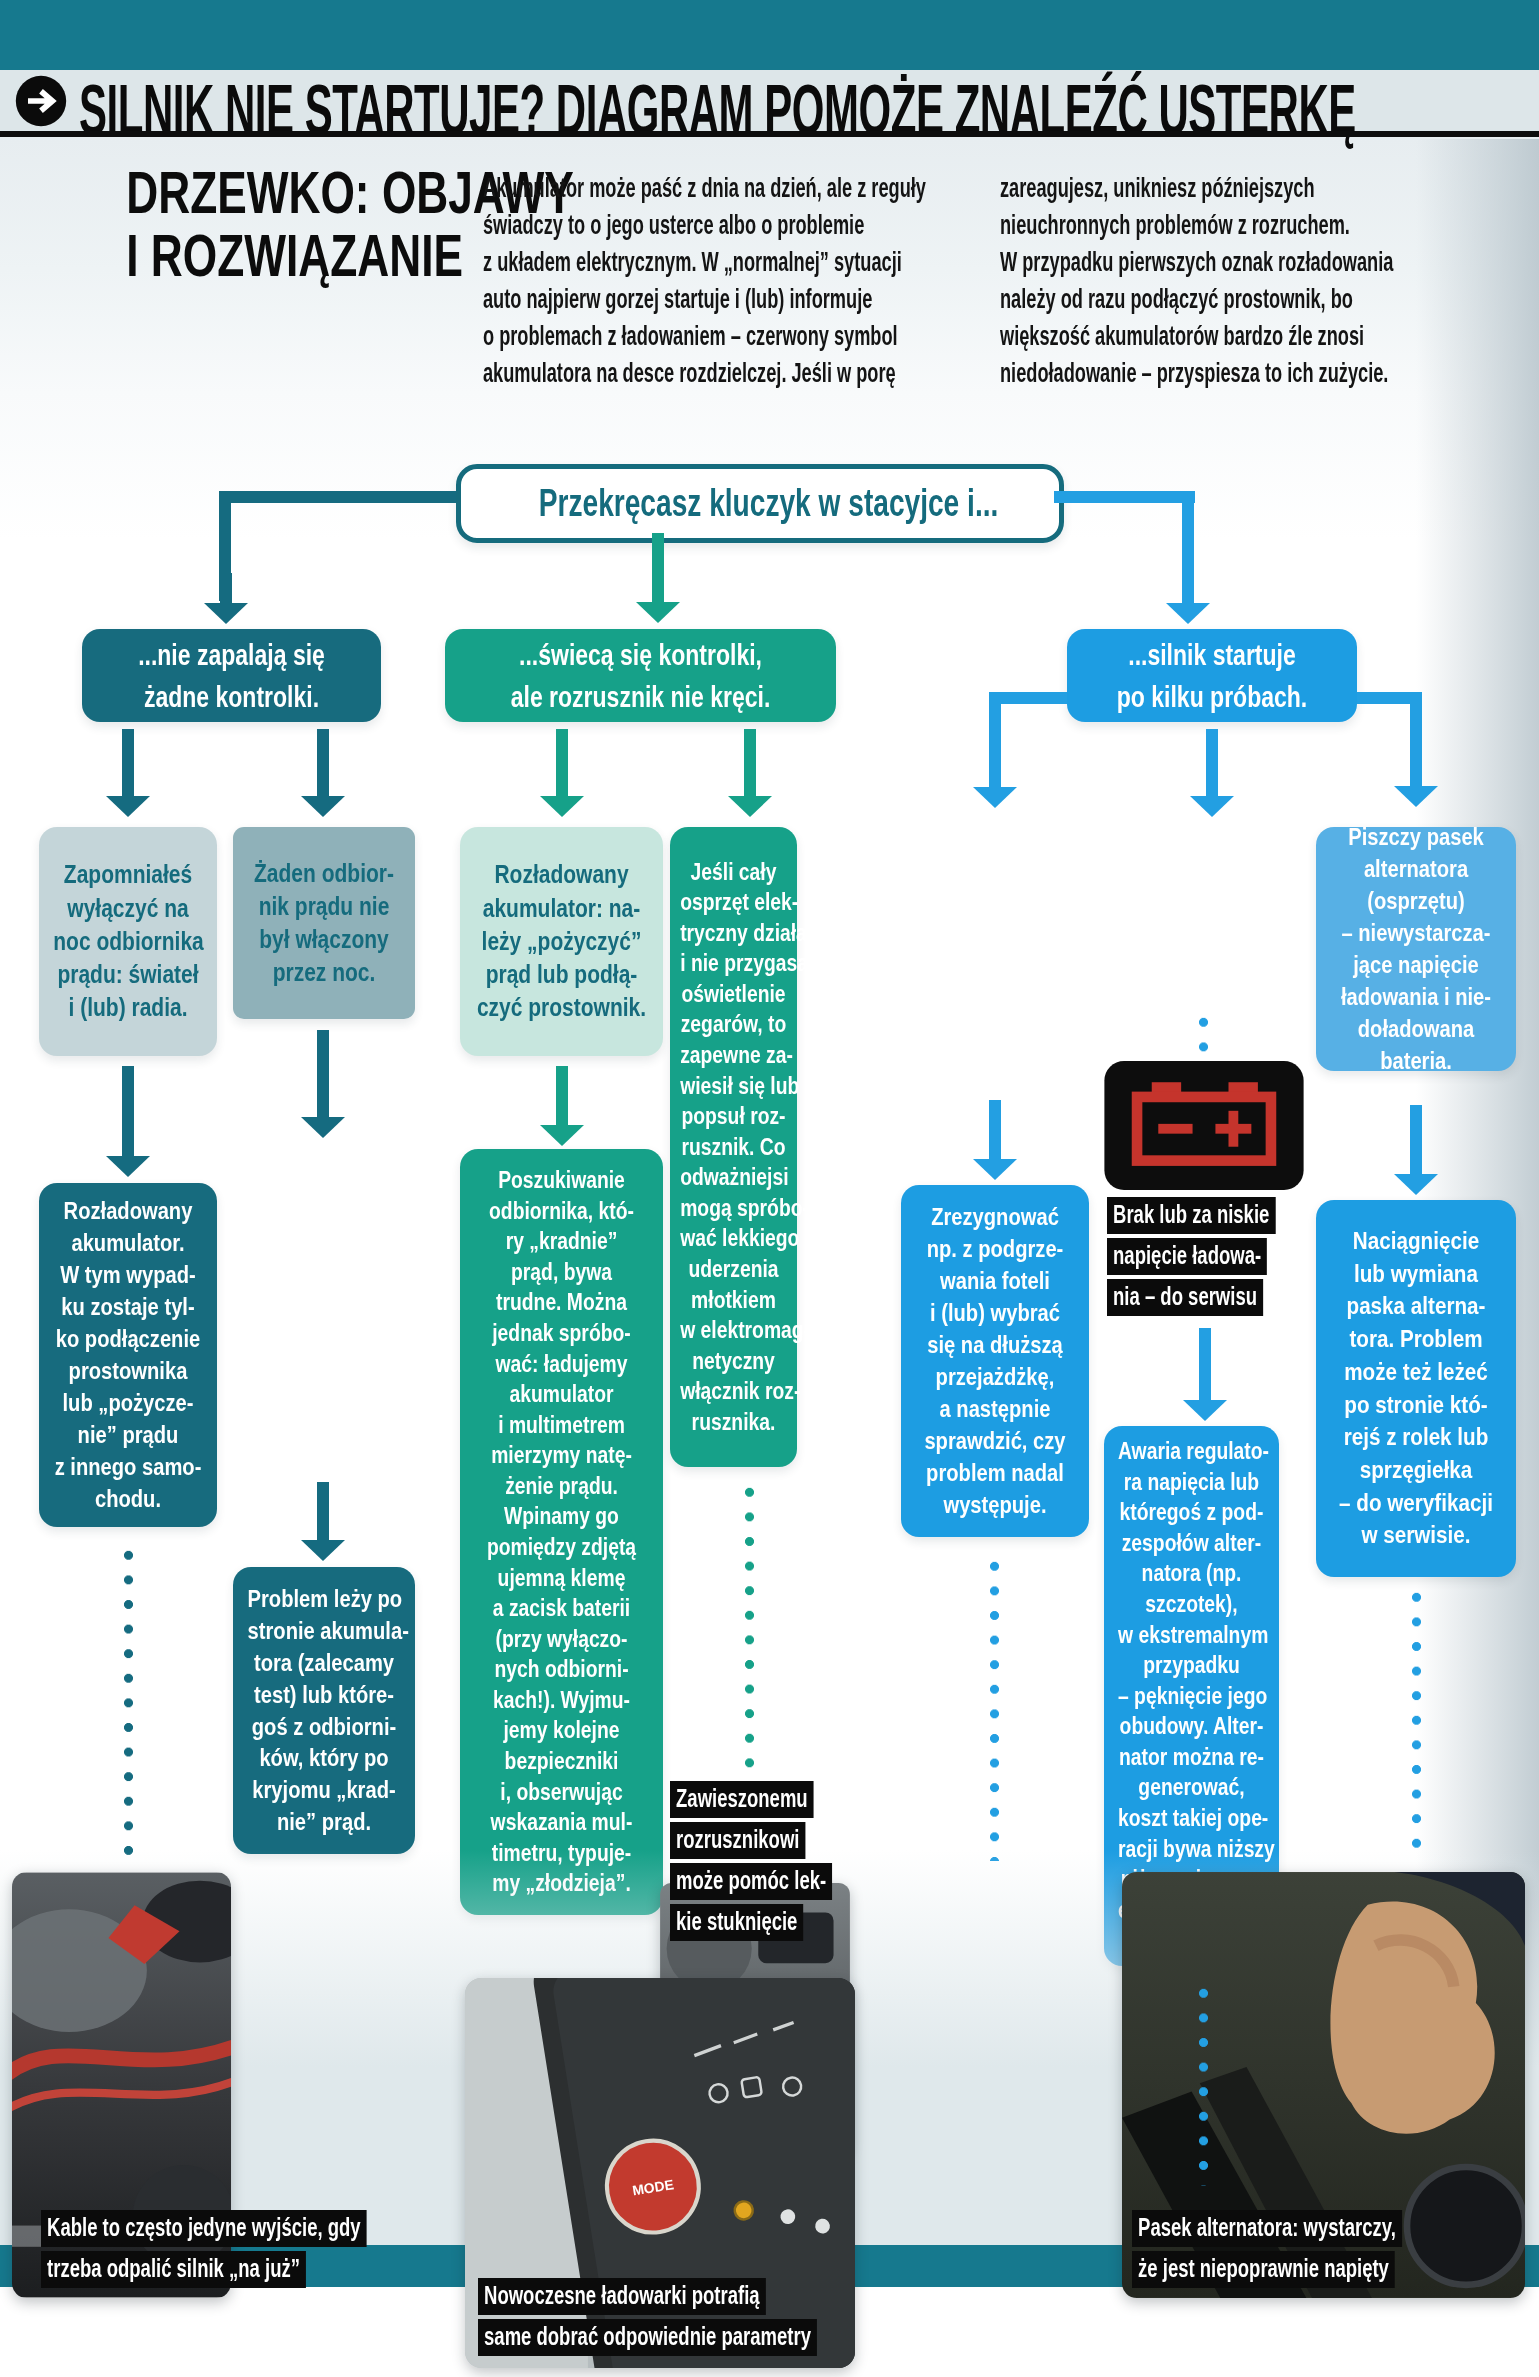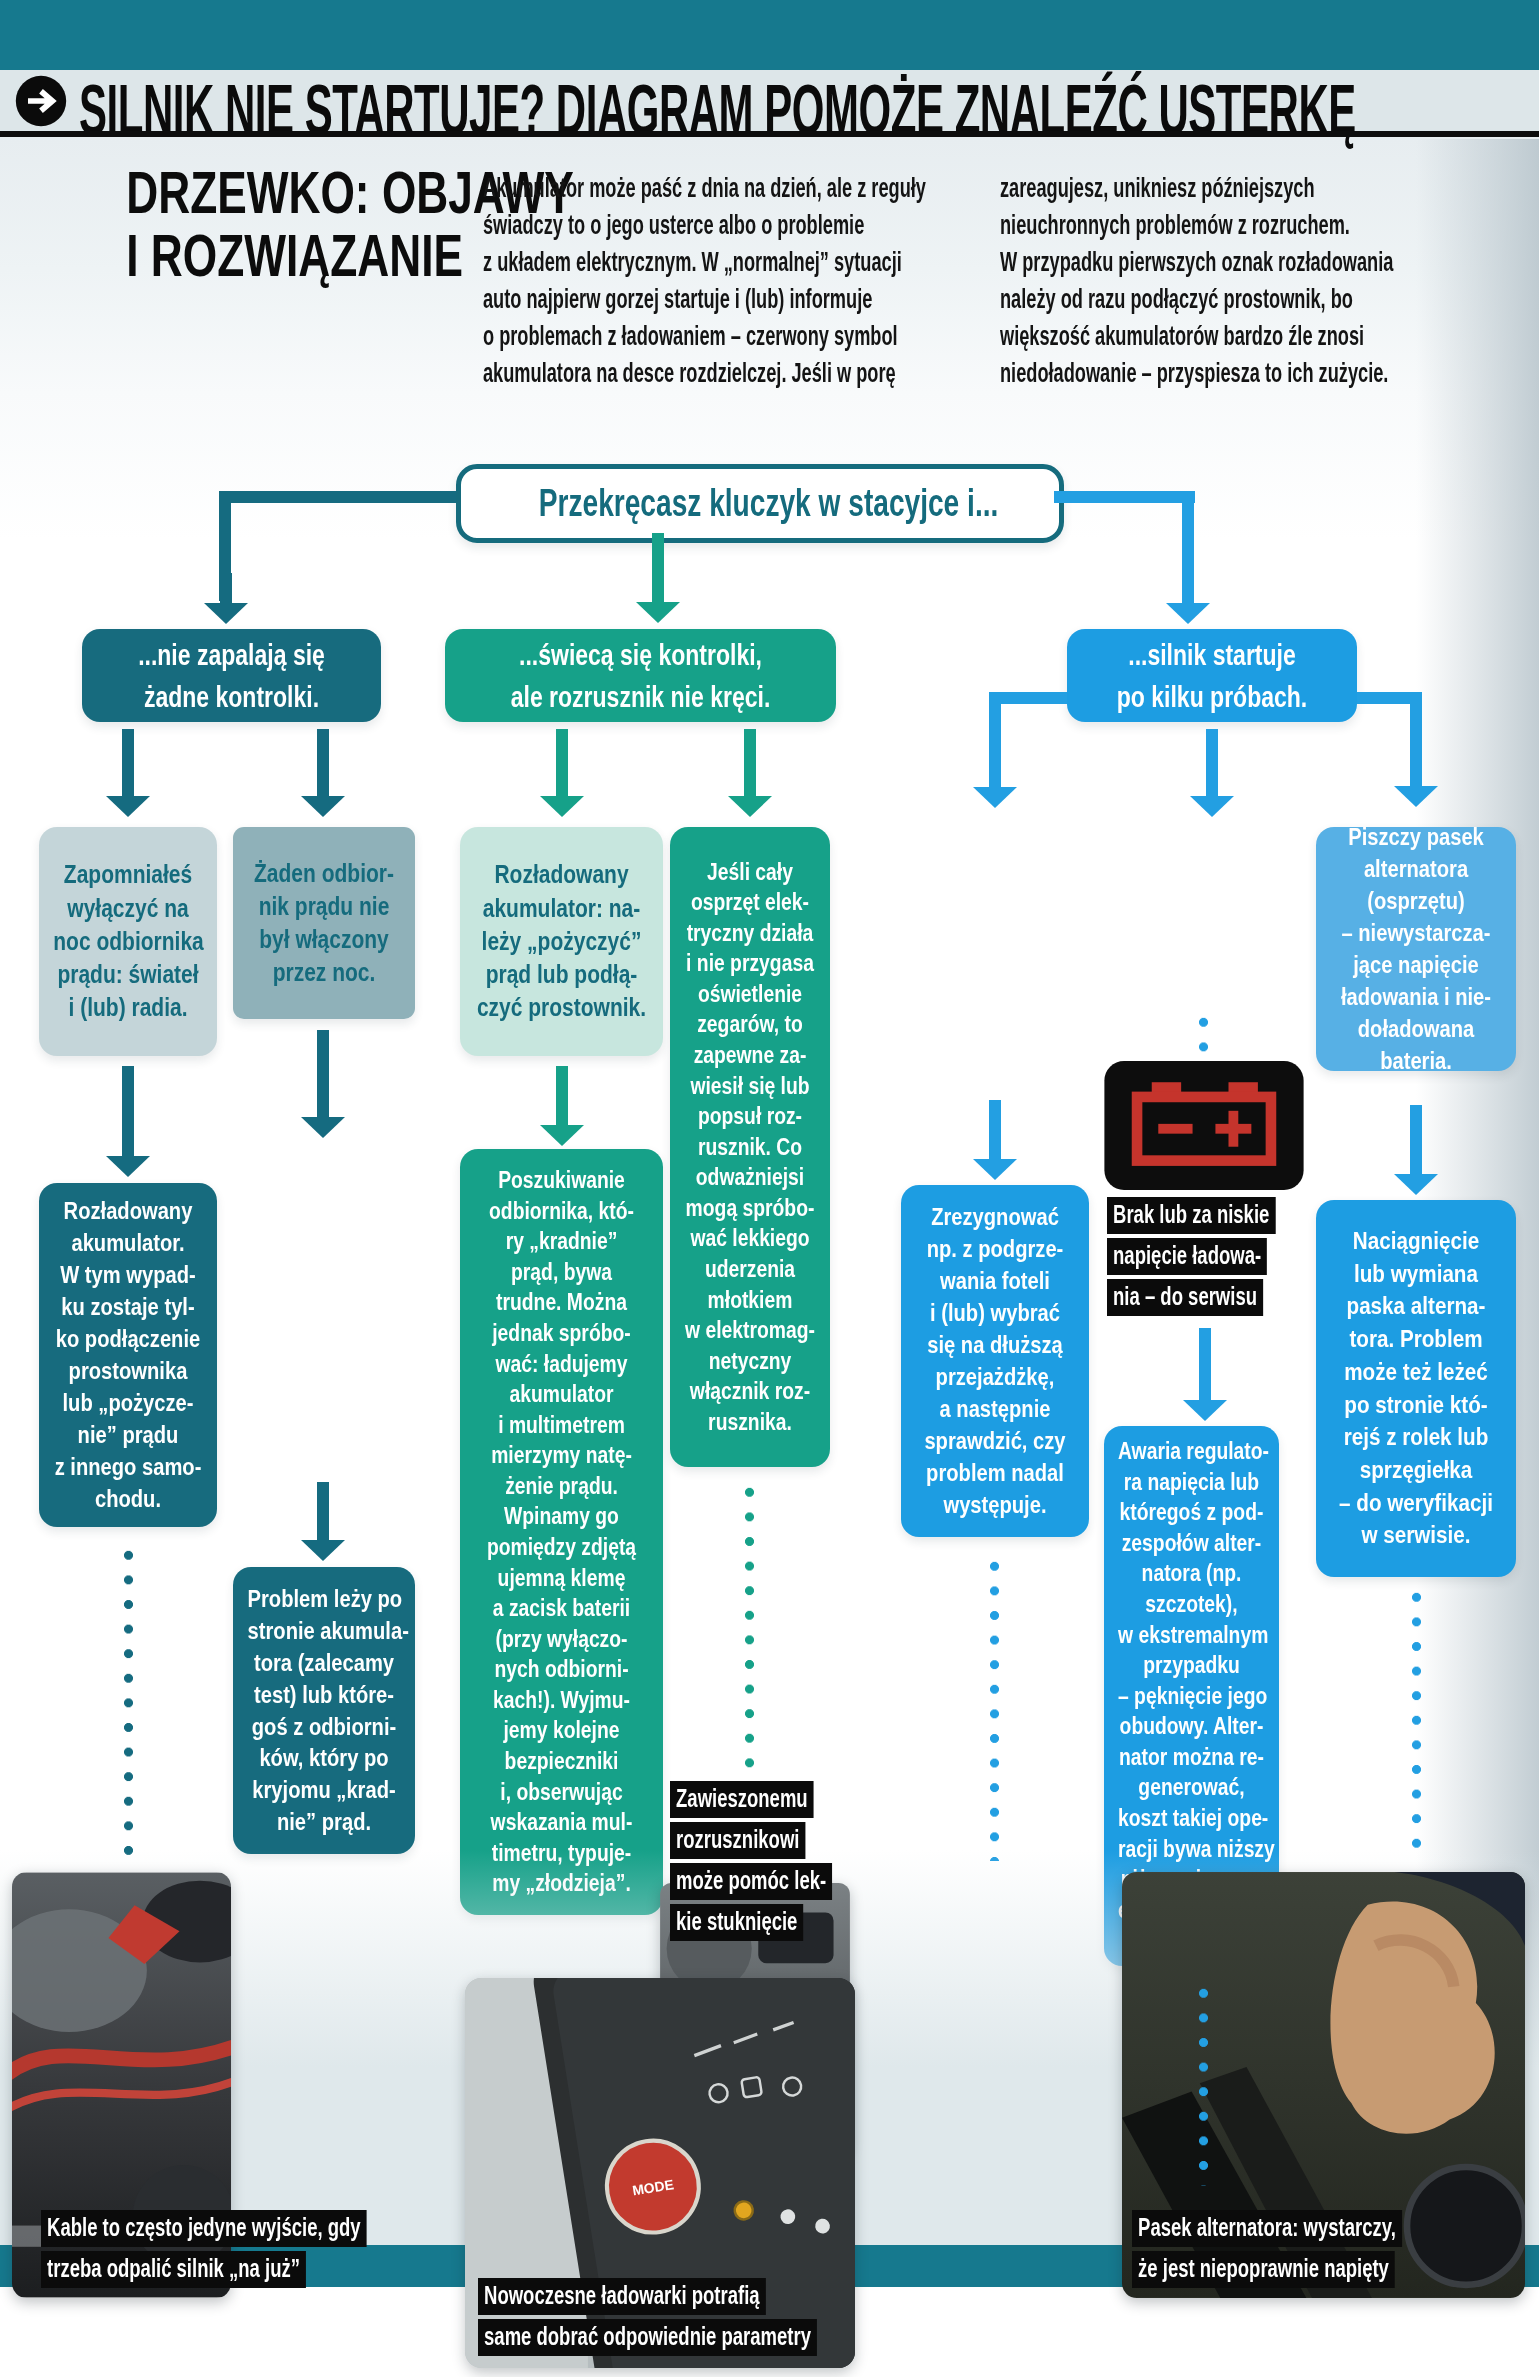--- a/index.html
+++ b/index.html
@@ -236,21 +236,21 @@
 nych odbiorni-
 kach!). Wyjmu-
 jemy kolejne
 bezpieczniki
 i, obserwując
 wskazania mul-
 timetru, typuje-
 my „złodzieja”.</div>
   </div>
 
-  <div class="fbox" style="left:670px;top:827px;width:160px;height:640px;background:var(--green);">
+  <div class="fbox" style="left:670px;top:827px;width:127px;height:640px;background:var(--green);">
     <div class="boxtext t28 wtxt">Jeśli cały
 osprzęt elek-
 tryczny działa
 i nie przygasa
 oświetlenie
 zegarów, to
 zapewne za-
 wiesił się lub
 popsuł roz-
 rusznik. Co

